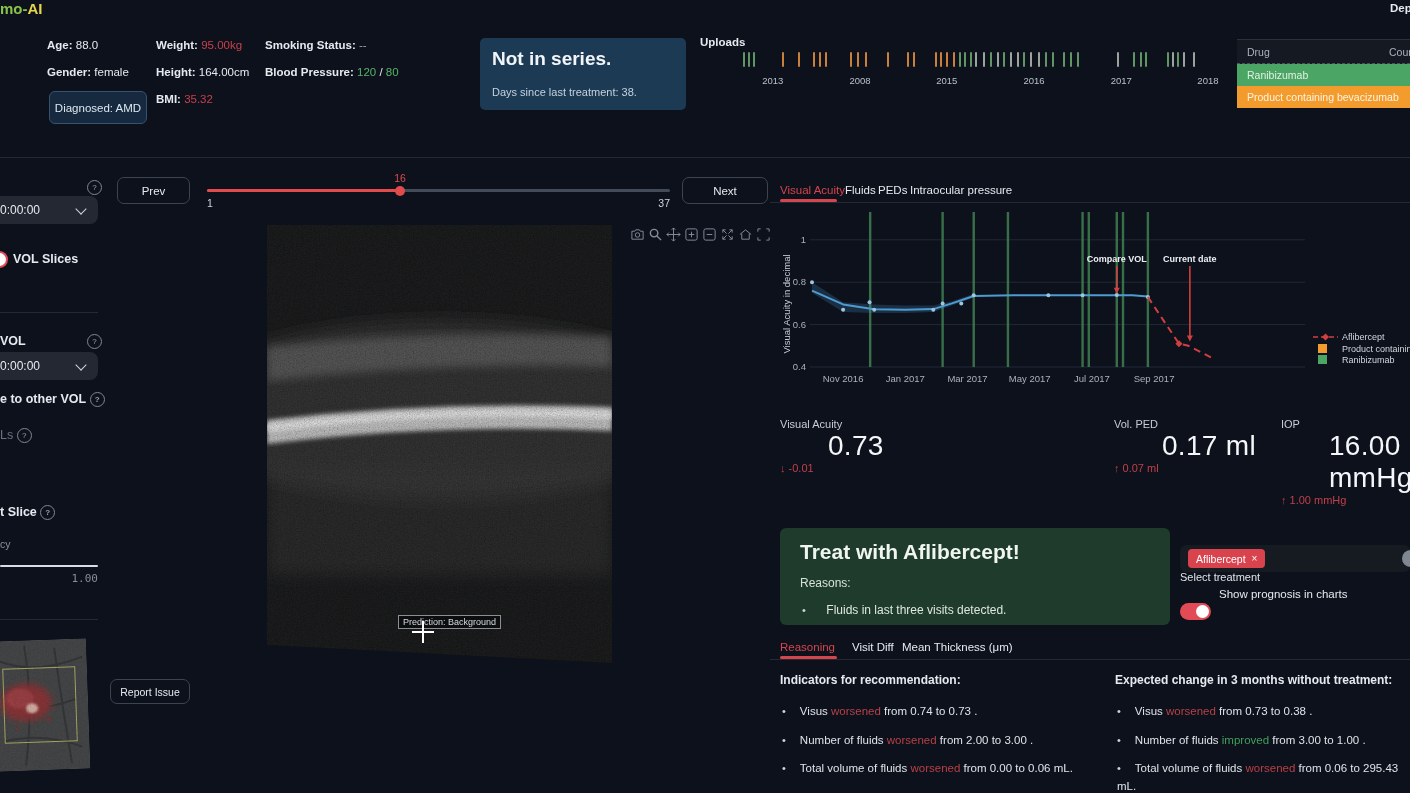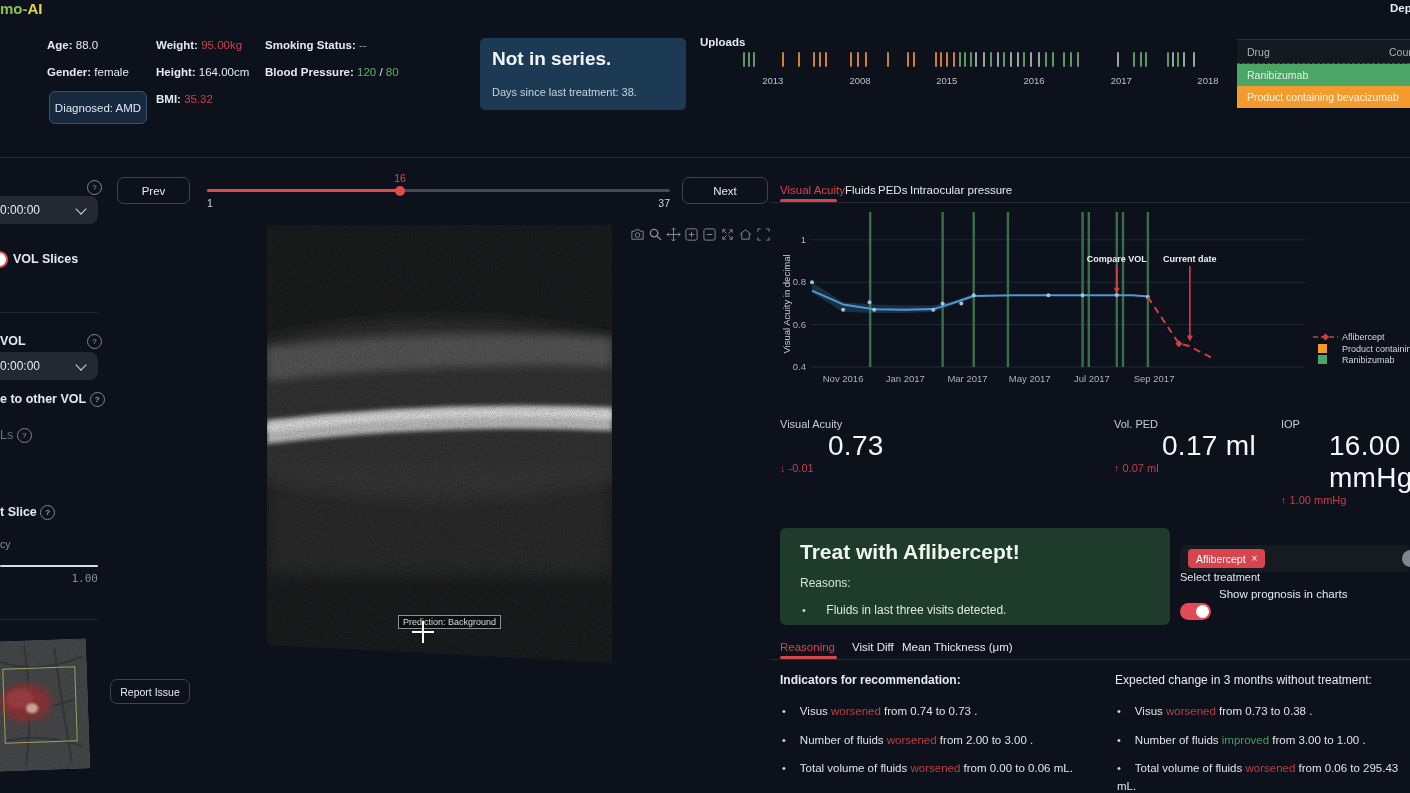--- a/index.html
+++ b/index.html
@@ -379,21 +379,21 @@
     </div>
   <div class="abs" style="left:1219px;top:588px;font-size:11.5px;">Show prognosis in charts</div>
 
   <span class="abs tab active" style="left:780px;top:641px;">Reasoning</span>
   <span class="abs tab" style="left:852px;top:641px;">Visit Diff</span>
   <span class="abs tab" style="left:902px;top:641px;">Mean Thickness (μm)</span>
   <div class="abs tab-underline" style="left:780px;top:656px;width:57px;"></div>
   <div class="abs divider-h" style="left:770px;top:659px;width:640px;"></div>
 
   <div class="abs" style="left:780px;top:673px;font-size:12px;font-weight:600;">Indicators for recommendation:</div>
-  <div class="abs" style="left:1115px;top:673px;font-size:12px;font-weight:400;">Expected change in 3 months without treatment:</div>
+  <div class="abs" style="left:1115px;top:673px;font-size:12px;font-weight:700;">Expected change in 3 months without treatment:</div>
 
   <div class="abs" style="left:782px;top:701px;"><span class="bullet-dot">•</span><span class="ind-item" style="margin-left:14px;"><span>Visus </span><span class="seg-bad">worsened</span><span> from 0.74 to 0.73 .</span></span></div>
   <div class="abs" style="left:782px;top:730px;"><span class="bullet-dot">•</span><span class="ind-item" style="margin-left:14px;"><span>Number of fluids </span><span class="seg-bad">worsened</span><span> from 2.00 to 3.00 .</span></span></div>
   <div class="abs" style="left:782px;top:758px;"><span class="bullet-dot">•</span><span class="ind-item" style="margin-left:14px;"><span>Total volume of fluids </span><span class="seg-bad">worsened</span><span> from 0.00 to 0.06 mL.</span></span></div>
 
   <div class="abs" style="left:1117px;top:701px;"><span class="bullet-dot">•</span><span class="ind-item" style="margin-left:14px;"><span>Visus </span><span class="seg-bad">worsened</span><span> from 0.73 to 0.38 .</span></span></div>
   <div class="abs" style="left:1117px;top:730px;"><span class="bullet-dot">•</span><span class="ind-item" style="margin-left:14px;"><span>Number of fluids </span><span class="seg-good">improved</span><span> from 3.00 to 1.00 .</span></span></div>
   <div class="abs" style="left:1117px;top:758px;"><span class="bullet-dot">•</span><span class="ind-item" style="margin-left:14px;"><span>Total volume of fluids </span><span class="seg-bad">worsened</span><span> from 0.06 to 295.43 mL.</span></span></div>
 
 </div>

